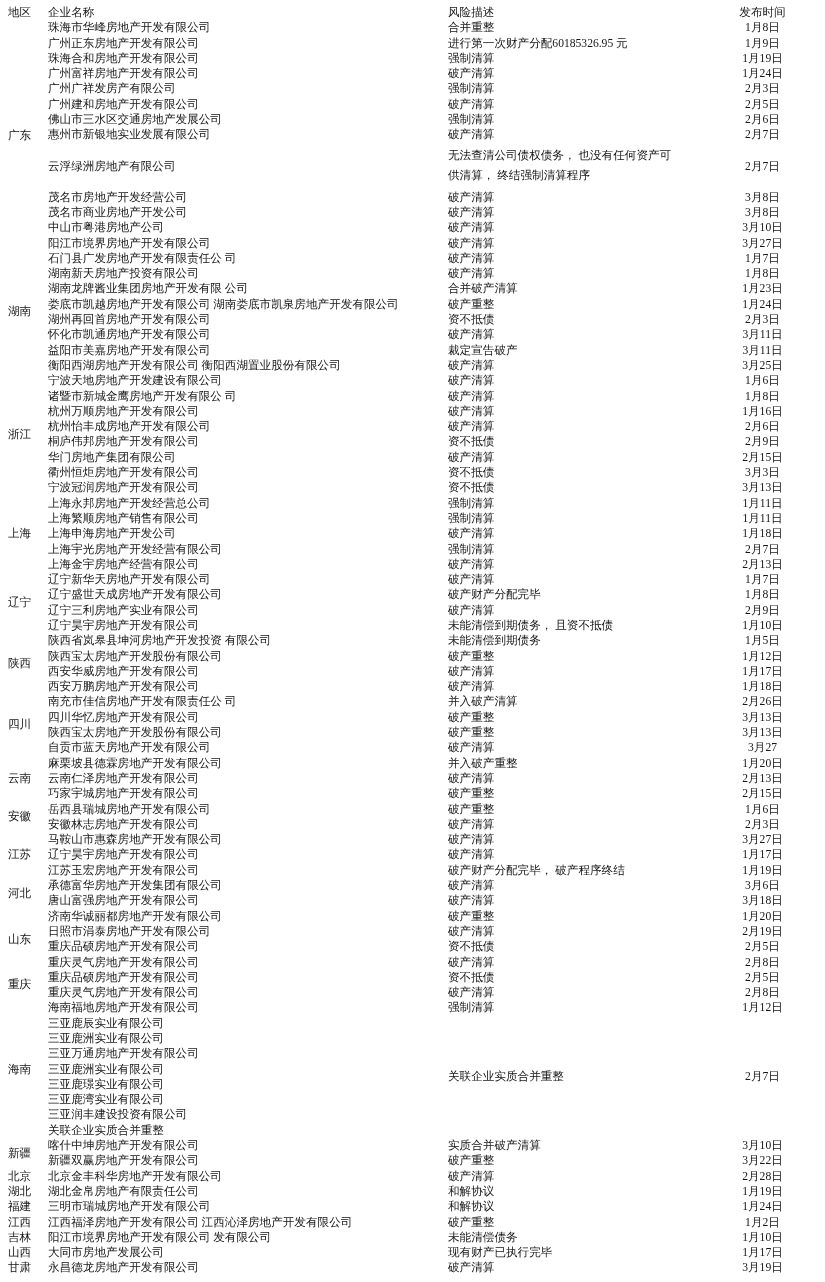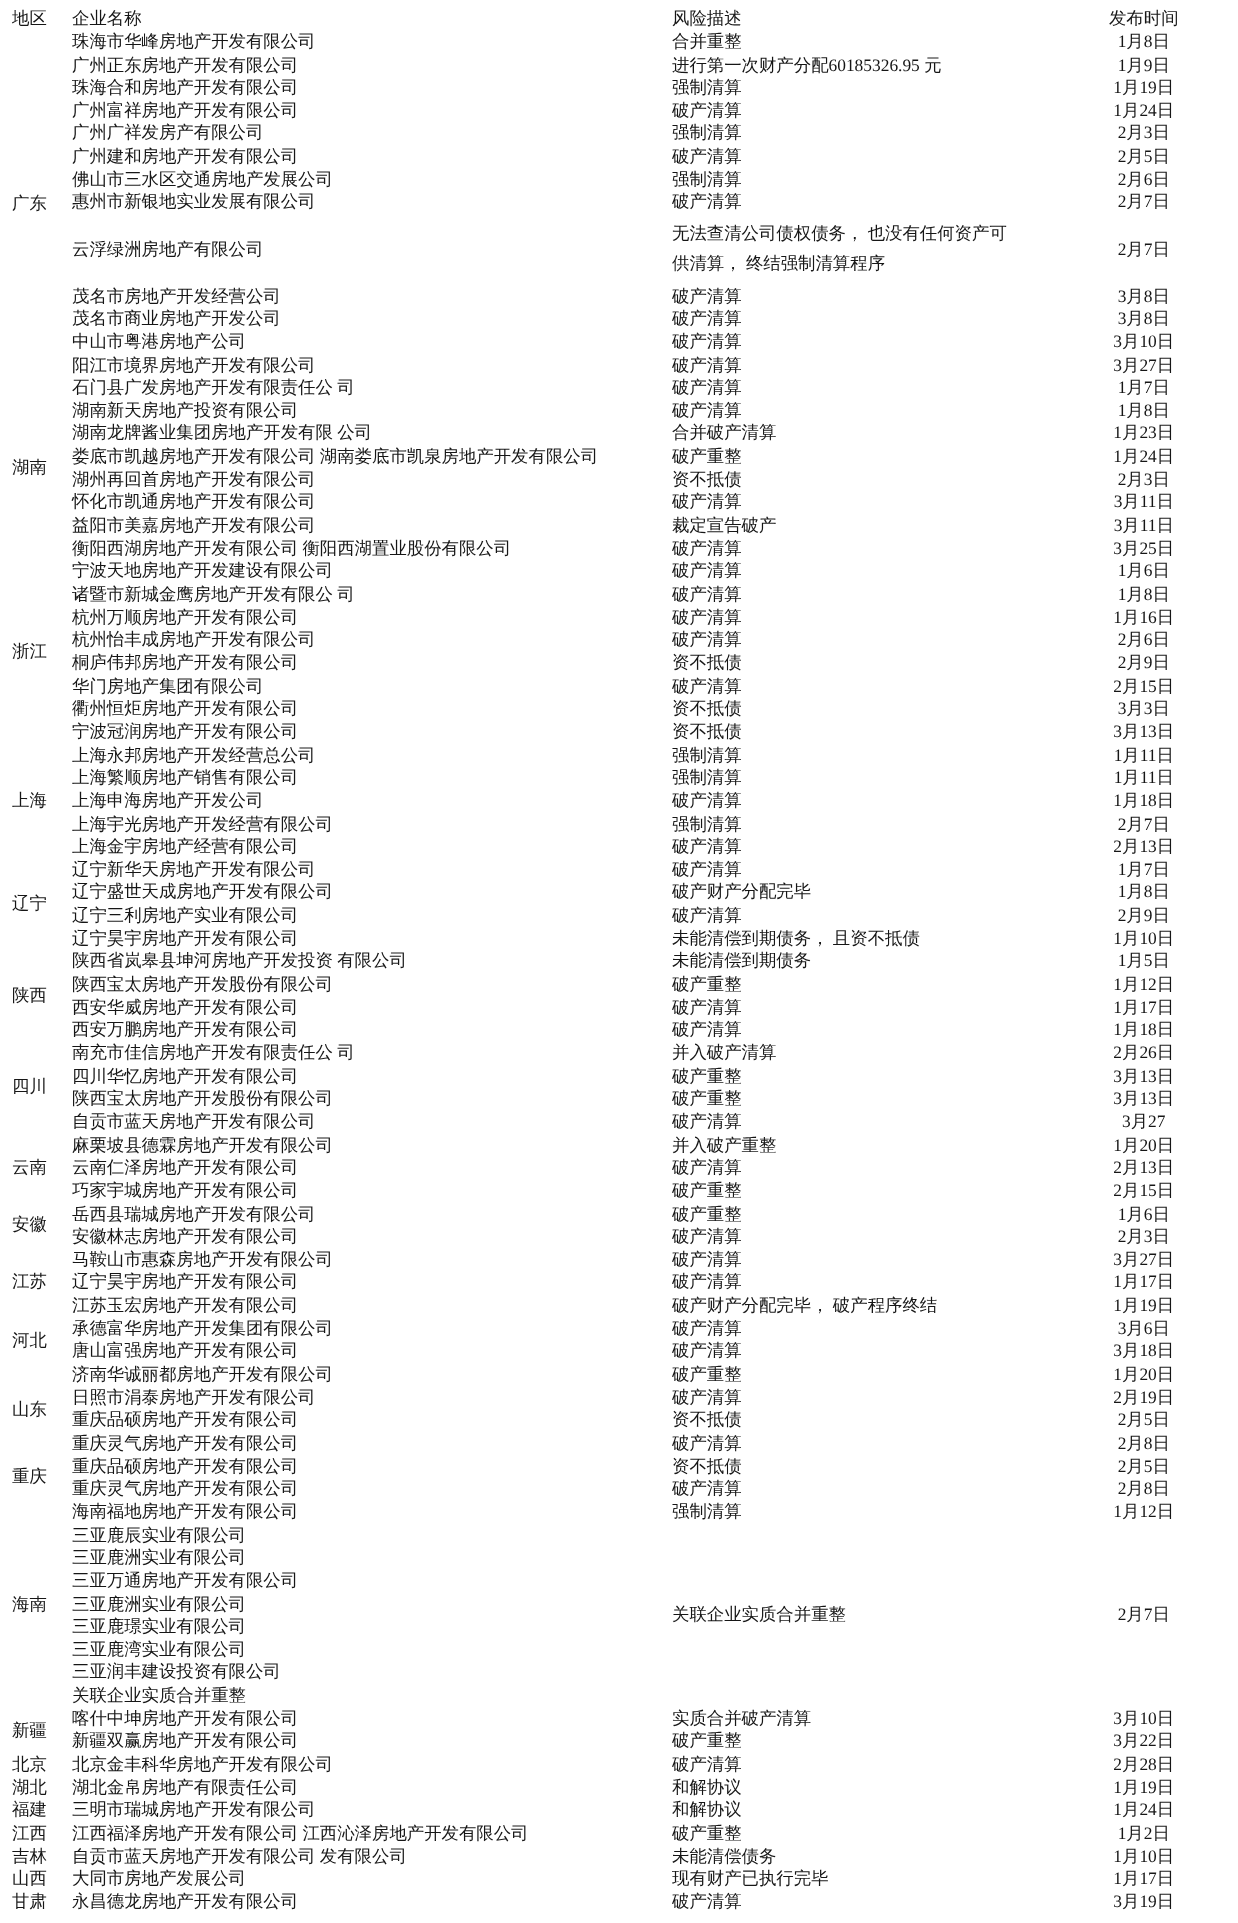--- a/index.html
+++ b/index.html
@@ -431,21 +431,21 @@
         <td class="date">1月24日</td>
       </tr>
       <tr>
         <td class="region" rowspan="1">江西</td>
         <td class="company">江西福泽房地产开发有限公司 江西沁泽房地产开发有限公司</td>
         <td class="risk">破产重整</td>
         <td class="date">1月2日</td>
       </tr>
       <tr>
         <td class="region" rowspan="1">吉林</td>
-        <td class="company">自贡市蓝天房地产开发有限公司 发有限公司</td>
+        <td class="company">阳江市境界房地产开发有限公司 发有限公司</td>
         <td class="risk">未能清偿债务</td>
         <td class="date">1月10日</td>
       </tr>
       <tr>
         <td class="region" rowspan="1">山西</td>
         <td class="company">大同市房地产发展公司</td>
         <td class="risk">现有财产已执行完毕</td>
         <td class="date">1月17日</td>
       </tr>
       <tr>

